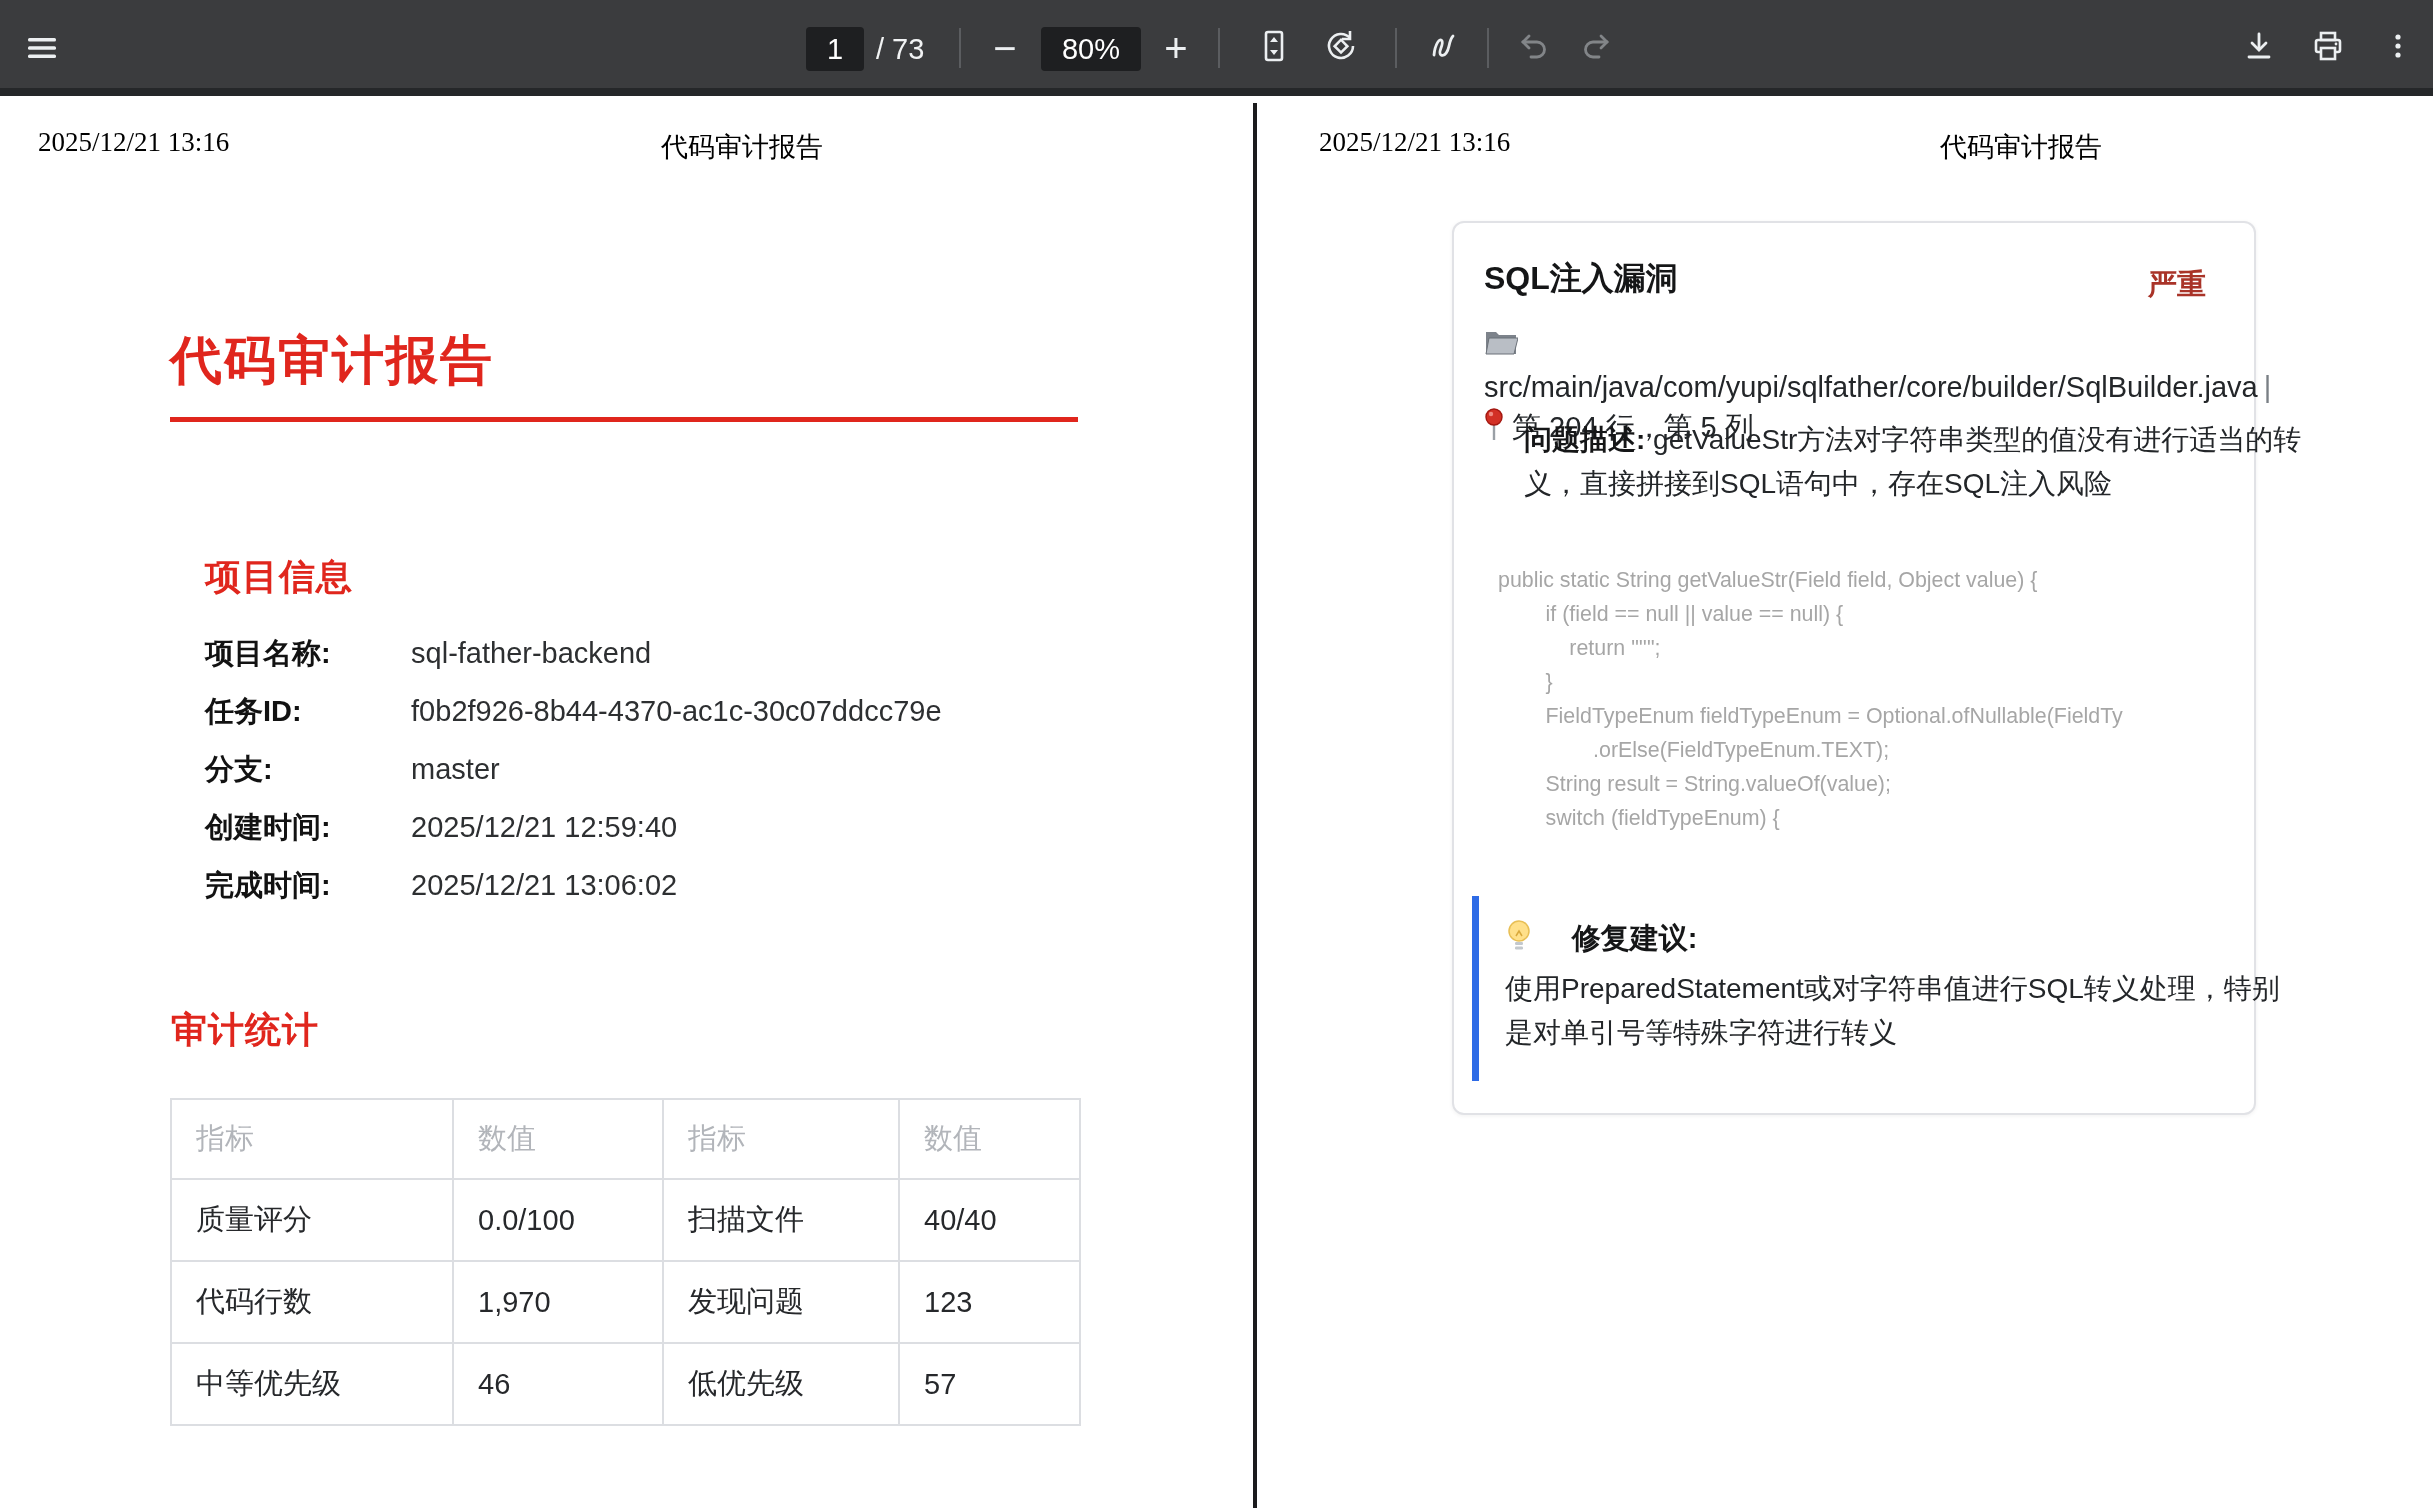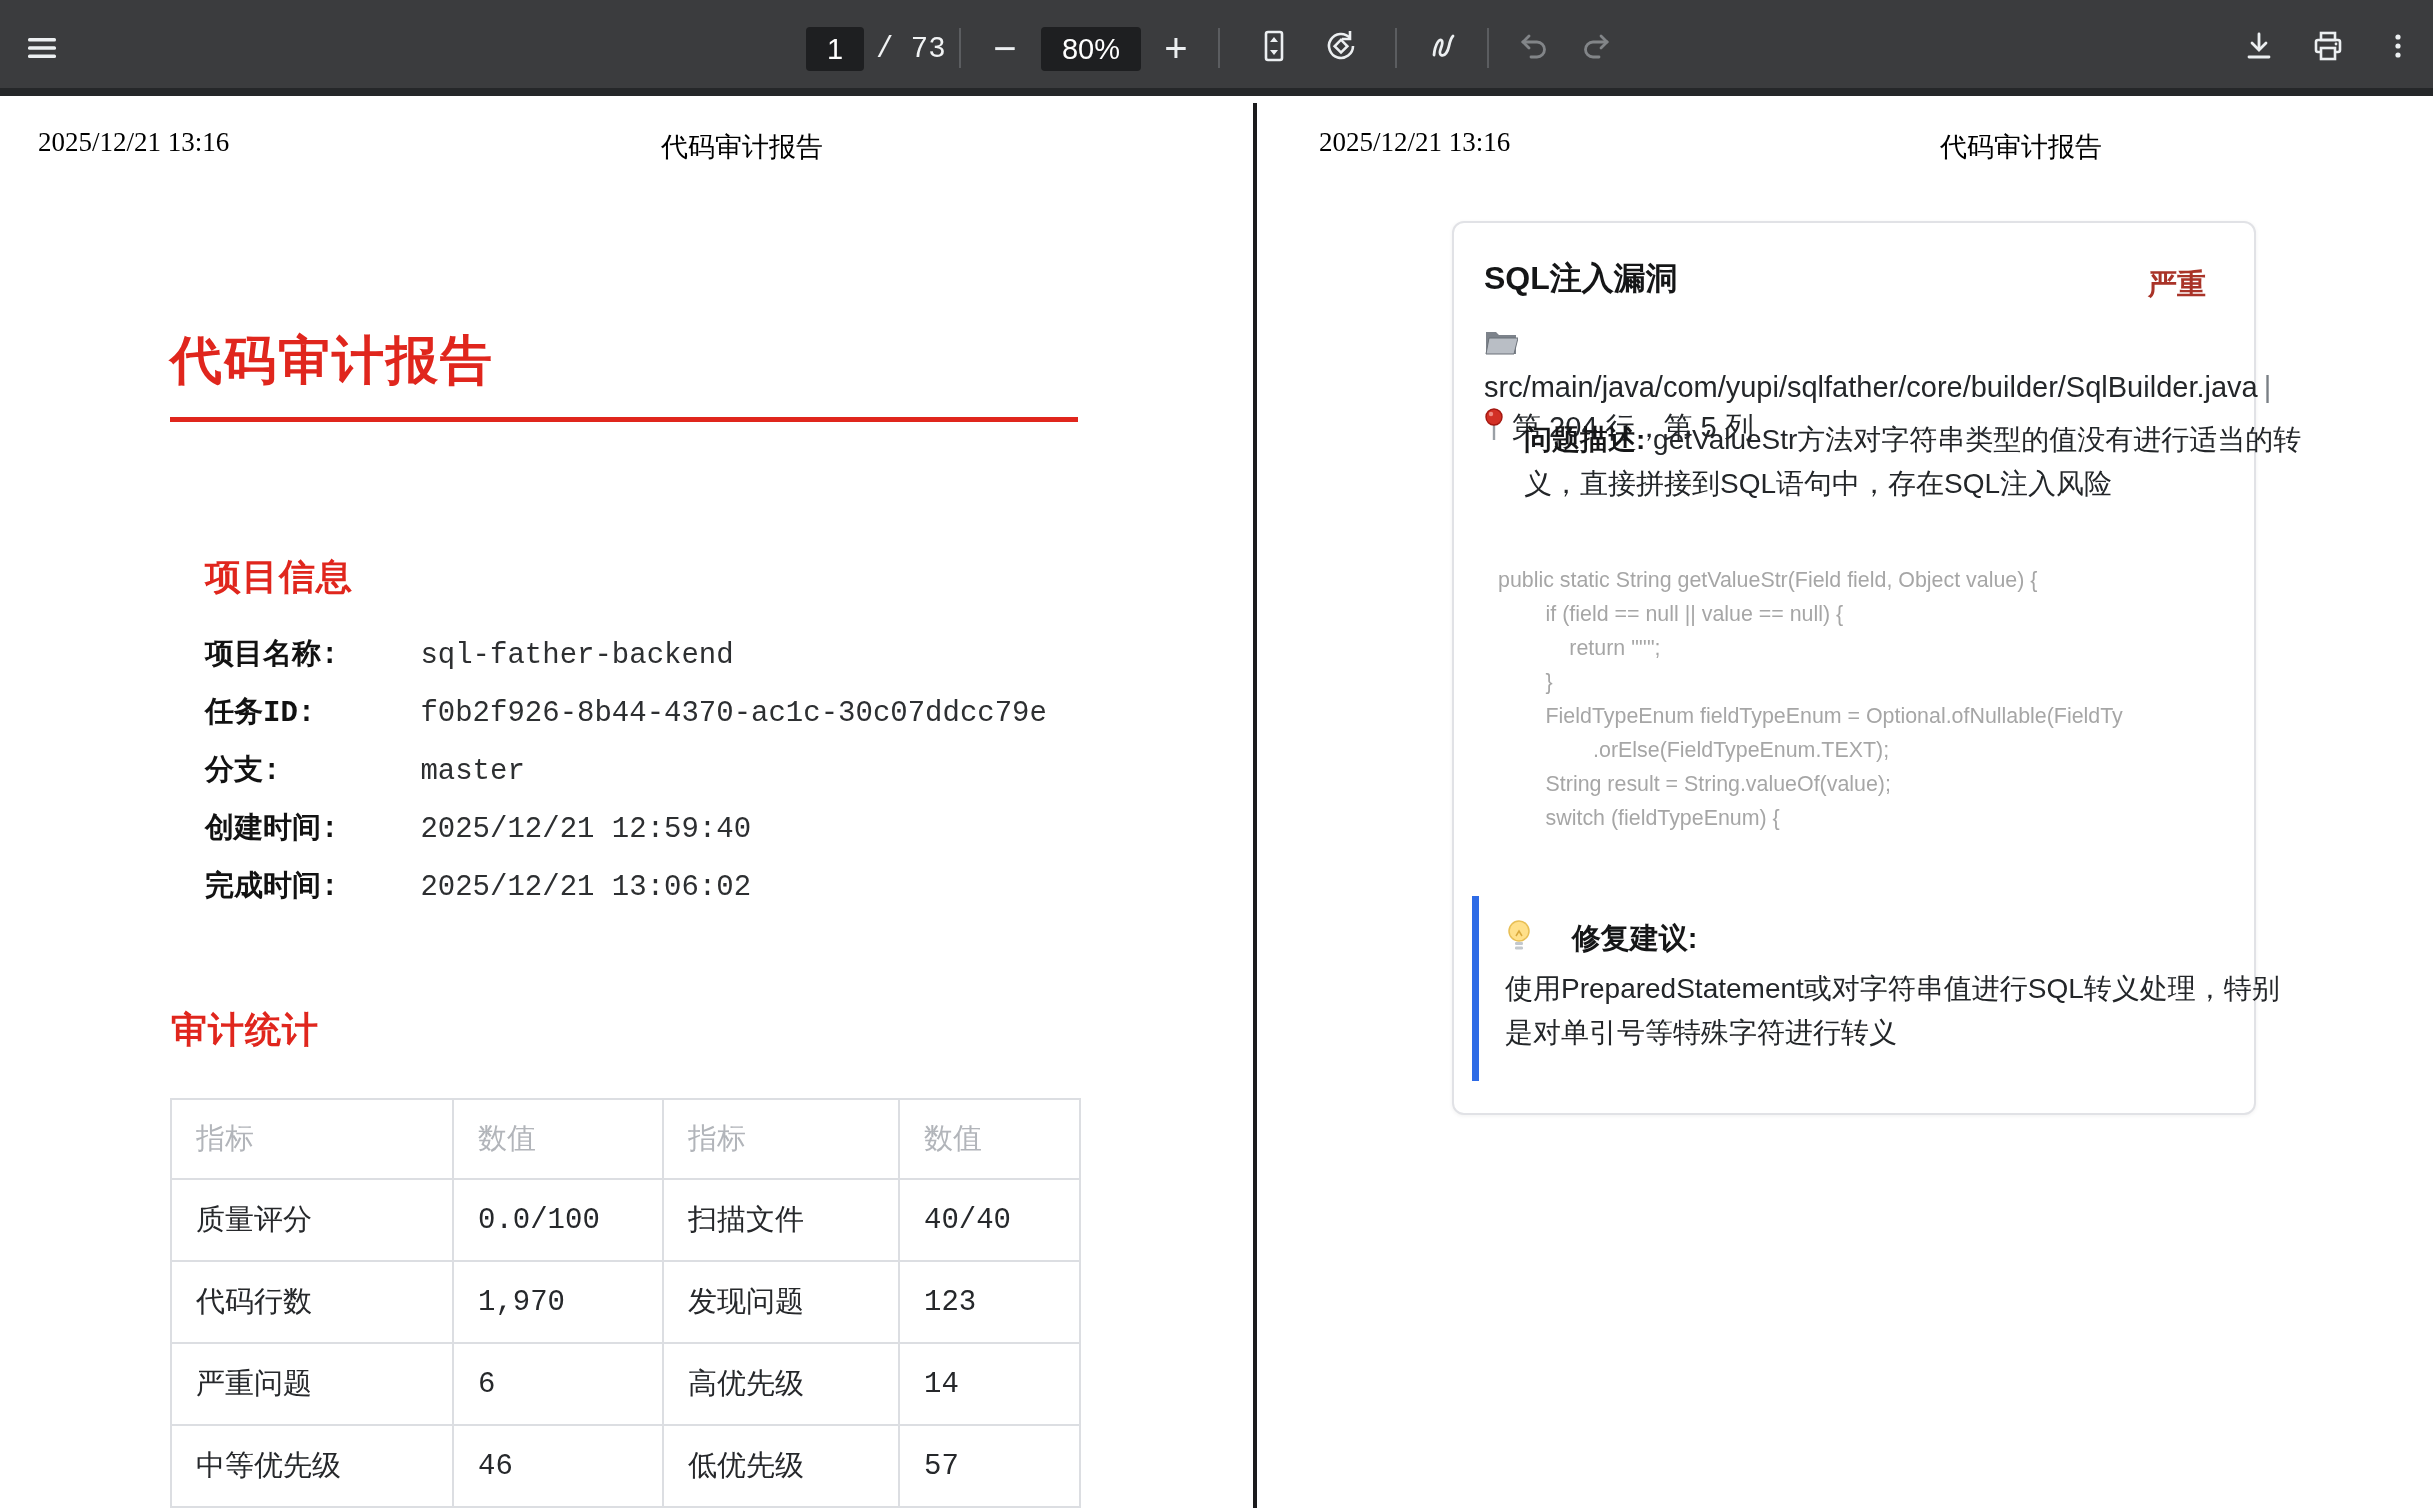--- a/index.html
+++ b/index.html
@@ -2,21 +2,21 @@
 <html><head>
 <meta charset="utf-8">
 <style>
   * { margin:0; padding:0; box-sizing:border-box; }
   html,body { background:#fff; }
   #screen {
     position:relative; width:2434px; height:1508px; overflow:hidden;
     background:#fff; font-family:"Liberation Sans","DejaVu Sans",sans-serif;
     color:#202124;
   }
-  .abs { position:absolute;font-family:Liberation Mono, monospace; }
+  .abs { position:absolute; }
 
   
   #toolbar {
     position:absolute; left:0; top:0; width:2434px; height:96px;
     background:#3b3c3e; border-bottom:8px solid #252729;
   }
   .tb-btn { position:absolute; width:44px; height:44px; display:flex; align-items:center; justify-content:center; cursor:pointer; }
   .tb-div { position:absolute; top:28px; width:2px; height:40px; background:#5b5d60; }
   .tb-text { color:#f1f3f4; font-size:29px; }
   .tb-box { position:absolute; background:#1e1f21; border-radius:4px; color:#fff; font-size:29px;
@@ -236,26 +236,20 @@
             <td>扫描文件</td>
             <td>40/40</td>
           </tr>
           <tr>
             <td>代码行数</td>
             <td>1,970</td>
             <td>发现问题</td>
             <td>123</td>
           </tr>
           <tr>
-            <td>严重问题</td>
-            <td>6</td>
-            <td>高优先级</td>
-            <td>14</td>
-          </tr>
-          <tr>
             <td>中等优先级</td>
             <td>46</td>
             <td>低优先级</td>
             <td>57</td>
           </tr>
         </tbody>
       </table>
     </div>
 
     <div id="right-page">

